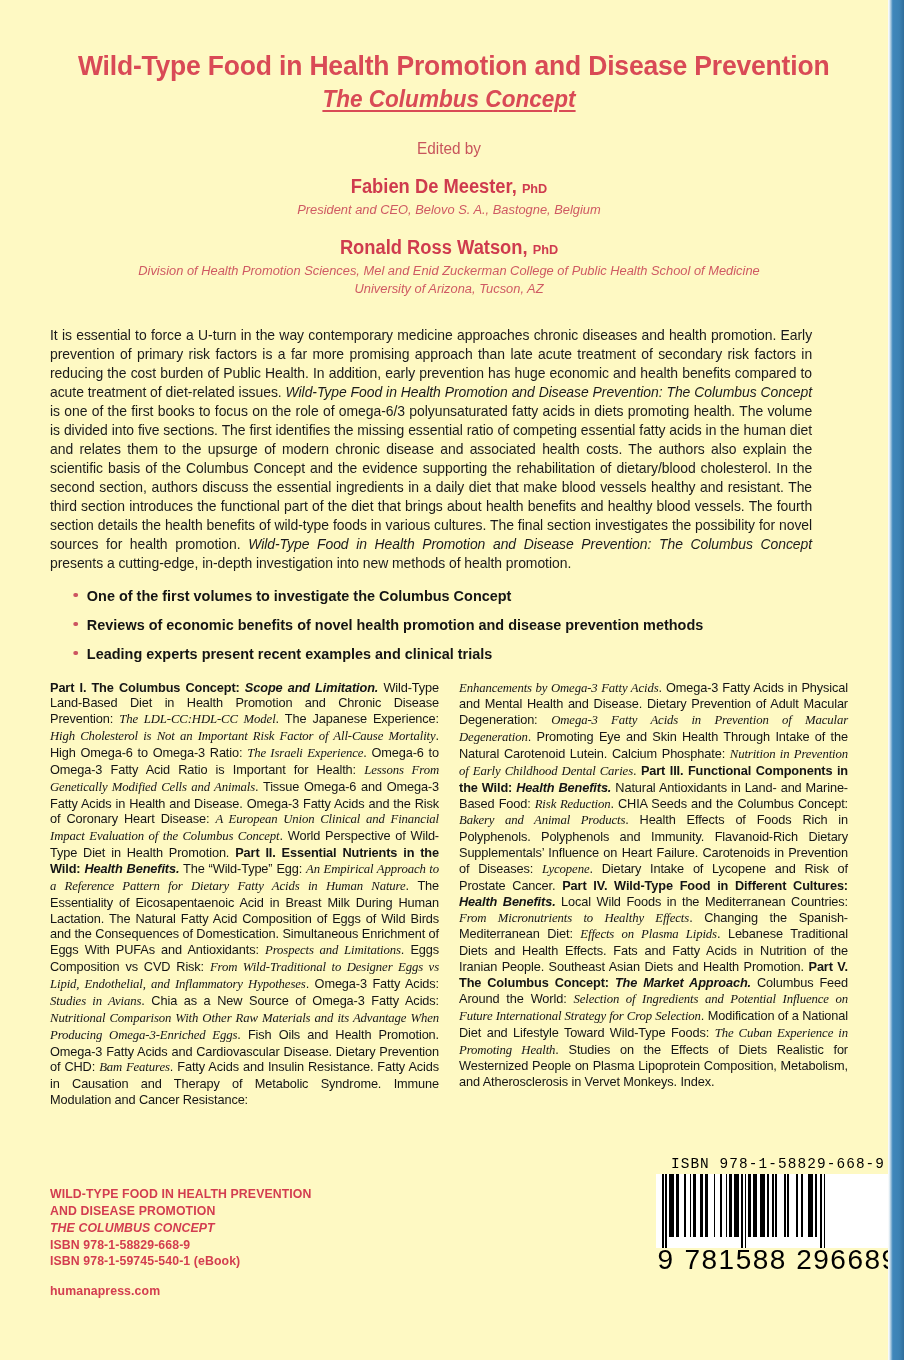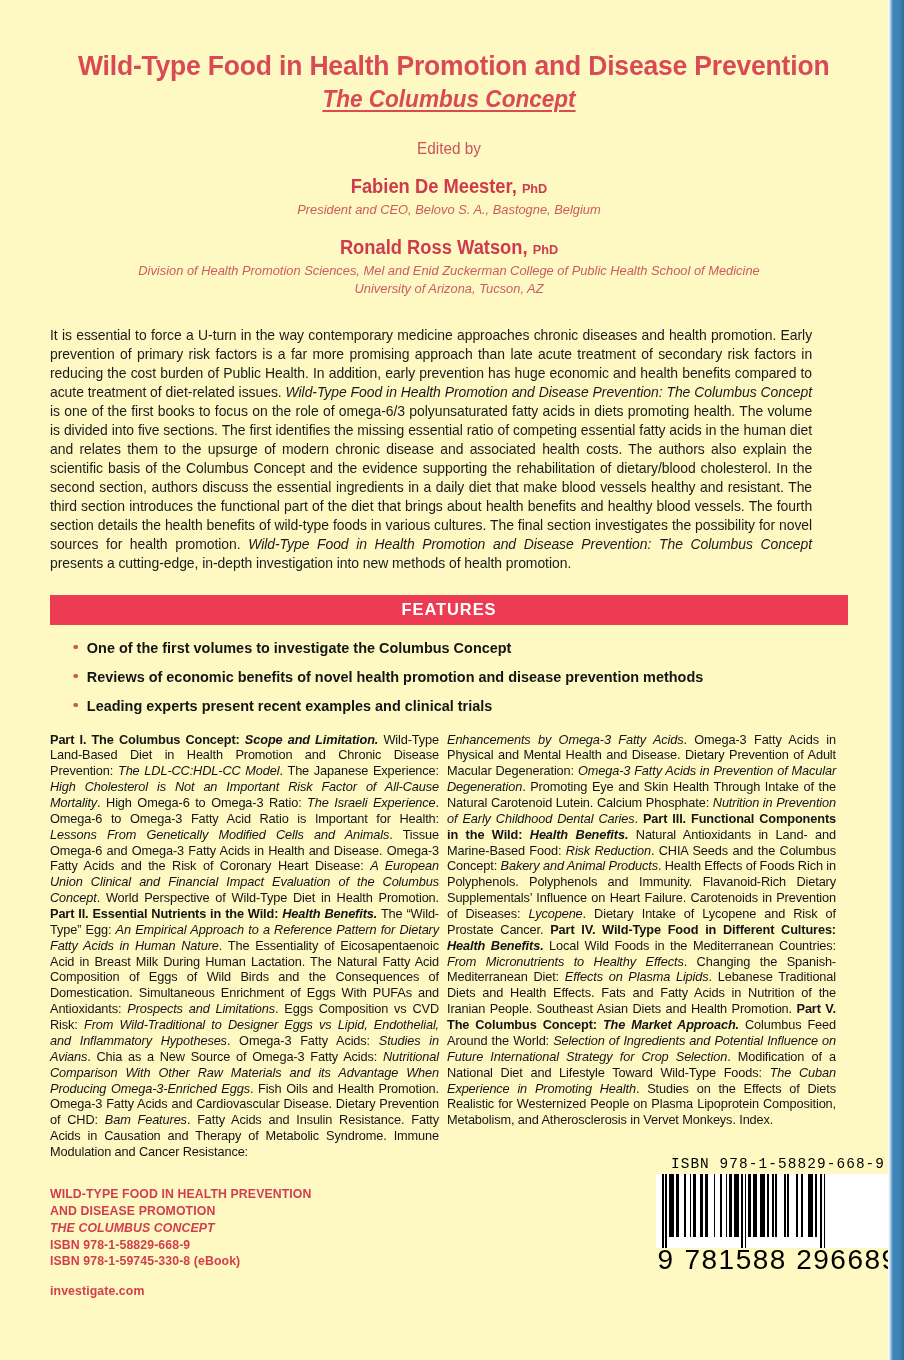--- a/index.html
+++ b/index.html
@@ -151,35 +151,35 @@
     height: 4.5px;
     background: #cc5560;
     border-radius: 50%;
   }
 
   
   .contents-cols {
     margin-top: 13px;
     display: flex;
     width: 798px;
-    gap: 8px;
+    gap: 20px;
   }
   .contents-col {
     width: 389px;
     color: #141414;
     font-size: 12.75px;
     line-height: 1.245;
     text-align: justify;
     text-justify: inter-word;
     font-family: "Liberation Sans", sans-serif;
     letter-spacing: -0.12px;
     hyphens: manual;
   }
   .contents-col b { font-weight: bold; }
-  .contents-col i { font-style: italic; }
+  .contents-col i { font-style: italic; font-family: Liberation Serif, serif; }
   .contents-col .bi { font-weight: bold; font-style: italic; }
 
   
   .footer {
     position: absolute;
     left: 50px;
     top: 1186px;
     width: 798px;
   }
   .footer-left {
@@ -250,42 +250,41 @@
     <div class="editor-name">
       <span>Ronald Ross Watson</span><span>,</span>&nbsp;<span class="deg">PhD</span>
     </div>
     <div class="editor-aff">
       <div>Division of Health Promotion Sciences, Mel and Enid Zuckerman College of Public Health School of Medicine</div>
       <div>University of Arizona, Tucson, AZ</div>
     </div>
 
     <div class="desc">It is essential to force a U-turn in the way contemporary medicine approaches chronic diseases and health promotion. Early prevention of primary risk factors is a far more promising approach than late acute treatment of secondary risk factors in reducing the cost burden of Public Health. In addition, early prevention has huge economic and health benefits compared to acute treatment of diet-related issues. <i>Wild-Type Food in Health Promotion and Disease Prevention: The Columbus Concept</i> is one of the first books to focus on the role of omega-6/3 polyunsaturated fatty acids in diets promoting health. The volume is divided into five sections. The first identifies the missing essential ratio of competing essential fatty acids in the human diet and relates them to the upsurge of modern chronic disease and associated health costs. The authors also explain the scientific basis of the Columbus Concept and the evidence supporting the rehabilitation of dietary/blood cholesterol. In the second section, authors discuss the essential ingredients in a daily diet that make blood vessels healthy and resistant. The third section introduces the functional part of the diet that brings about health benefits and healthy blood vessels. The fourth section details the health benefits of wild-type foods in various cultures. The final section investigates the possibility for novel sources for health promotion. <i>Wild-Type Food in Health Promotion and Disease Prevention: The Columbus Concept</i> presents a cutting-edge, in-depth investigation into new methods of health promotion.</div>
 
-    <div class="banner">FEATURES</div>
     <ul class="features">
       <li><span class="bullet"></span><span>One of the first volumes to investigate the Columbus Concept</span></li>
       <li><span class="bullet"></span><span>Reviews of economic benefits of novel health promotion and disease prevention methods</span></li>
       <li><span class="bullet"></span><span>Leading experts present recent examples and clinical trials</span></li>
     </ul>
 
     <div class="contents-cols">
       <div class="contents-col"><b>Part I. The Columbus Concept: <span class="bi">Scope and Limitation.</span></b> Wild-Type Land-Based Diet in Health Promotion and Chronic Disease Prevention: <i>The LDL-CC:HDL-CC Model</i>. The Japanese Experience: <i>High Cholesterol is Not an Important Risk Factor of All-Cause Mortality</i>. High Omega-6 to Omega-3 Ratio: <i>The Israeli Experience</i>. Omega-6 to Omega-3 Fatty Acid Ratio is Important for Health: <i>Lessons From Genetically Modified Cells and Animals</i>. Tissue Omega-6 and Omega-3 Fatty Acids in Health and Disease. Omega-3 Fatty Acids and the Risk of Coronary Heart Disease: <i>A European Union Clinical and Financial Impact Evaluation of the Columbus Concept</i>. World Perspective of Wild-Type Diet in Health Promotion. <b>Part II. Essential Nutrients in the Wild: <span class="bi">Health Benefits.</span></b> The “Wild-Type” Egg: <i>An Empirical Approach to a Reference Pattern for Dietary Fatty Acids in Human Nature</i>. The Essentiality of Eicosapentaenoic Acid in Breast Milk During Human Lactation. The Natural Fatty Acid Composition of Eggs of Wild Birds and the Consequences of Domestication. Simultaneous Enrichment of Eggs With PUFAs and Antioxidants: <i>Prospects and Limitations</i>. Eggs Composition vs CVD Risk: <i>From Wild-Traditional to Designer Eggs vs Lipid, Endothelial, and Inflammatory Hypotheses</i>. Omega-3 Fatty Acids: <i>Studies in Avians</i>. Chia as a New Source of Omega-3 Fatty Acids: <i>Nutritional Comparison With Other Raw Materials and its Advantage When Producing Omega-3-Enriched Eggs</i>. Fish Oils and Health Promotion. Omega-3 Fatty Acids and Cardiovascular Disease. Dietary Prevention of CHD: <i>Bam Features</i>. Fatty Acids and Insulin Resistance. Fatty Acids in Causation and Therapy of Metabolic Syndrome. Immune Modulation and Cancer Resistance:</div>
       <div class="contents-col"><i>Enhancements by Omega-3 Fatty Acids</i>. Omega-3 Fatty Acids in Physical and Mental Health and Disease. Dietary Prevention of Adult Macular Degeneration: <i>Omega-3 Fatty Acids in Prevention of Macular Degeneration</i>. Promoting Eye and Skin Health Through Intake of the Natural Carotenoid Lutein. Calcium Phosphate: <i>Nutrition in Prevention of Early Childhood Dental Caries</i>. <b>Part III. Functional Components in the Wild: <span class="bi">Health Benefits.</span></b> Natural Antioxidants in Land- and Marine-Based Food: <i>Risk Reduction</i>. CHIA Seeds and the Columbus Concept: <i>Bakery and Animal Products</i>. Health Effects of Foods Rich in Polyphenols. Polyphenols and Immunity. Flavanoid-Rich Dietary Supplementals’ Influence on Heart Failure. Carotenoids in Prevention of Diseases: <i>Lycopene</i>. Dietary Intake of Lycopene and Risk of Prostate Cancer. <b>Part IV. Wild-Type Food in Different Cultures: <span class="bi">Health Benefits.</span></b> Local Wild Foods in the Mediterranean Countries: <i>From Micronutrients to Healthy Effects</i>. Changing the Spanish-Mediterranean Diet: <i>Effects on Plasma Lipids</i>. Lebanese Traditional Diets and Health Effects. Fats and Fatty Acids in Nutrition of the Iranian People. Southeast Asian Diets and Health Promotion. <b>Part V. The Columbus Concept: <span class="bi">The Market Approach.</span></b> Columbus Feed Around the World: <i>Selection of Ingredients and Potential Influence on Future International Strategy for Crop Selection</i>. Modification of a National Diet and Lifestyle Toward Wild-Type Foods: <i>The Cuban Experience in Promoting Health</i>. Studies on the Effects of Diets Realistic for Westernized People on Plasma Lipoprotein Composition, Metabolism, and Atherosclerosis in Vervet Monkeys. Index.</div>
     </div>
 
   </div>
 
   <div class="footer">
     <div class="footer-left">
       <div>WILD-TYPE FOOD IN HEALTH PREVENTION</div>
       <div>AND DISEASE PROMOTION</div>
       <div class="ital">THE COLUMBUS CONCEPT</div>
       <div>ISBN 978-1-58829-668-9</div>
-      <div>ISBN 978-1-59745-330-8  (eBook)</div>
-      <span class="web">investigate.com</span>
+      <div>ISBN 978-1-59745-540-1  (eBook)</div>
+      <span class="web">humanapress.com</span>
     </div>
 
     <div class="barcode-wrap">
       <div class="barcode-isbn">ISBN 978-1-58829-668-9</div>
       <div class="barcode-bars" id="barcode-bars">
           <span style="width: 1.72px; flex: 0 0 auto; height: 74px; background: rgb(0, 0, 0); align-self: flex-start;"></span>
           <span style="width: 1.72px; flex: 0 0 auto; background: transparent; align-self: flex-start;"></span>
           <span style="width: 1.72px; flex: 0 0 auto; height: 74px; background: rgb(0, 0, 0); align-self: flex-start;"></span>
           <span style="width: 1.72px; flex: 0 0 auto; background: transparent; align-self: flex-start;"></span>
           <span style="width: 5.16px; flex: 0 0 auto; height: 63px; background: rgb(0, 0, 0); align-self: flex-start;"></span>

